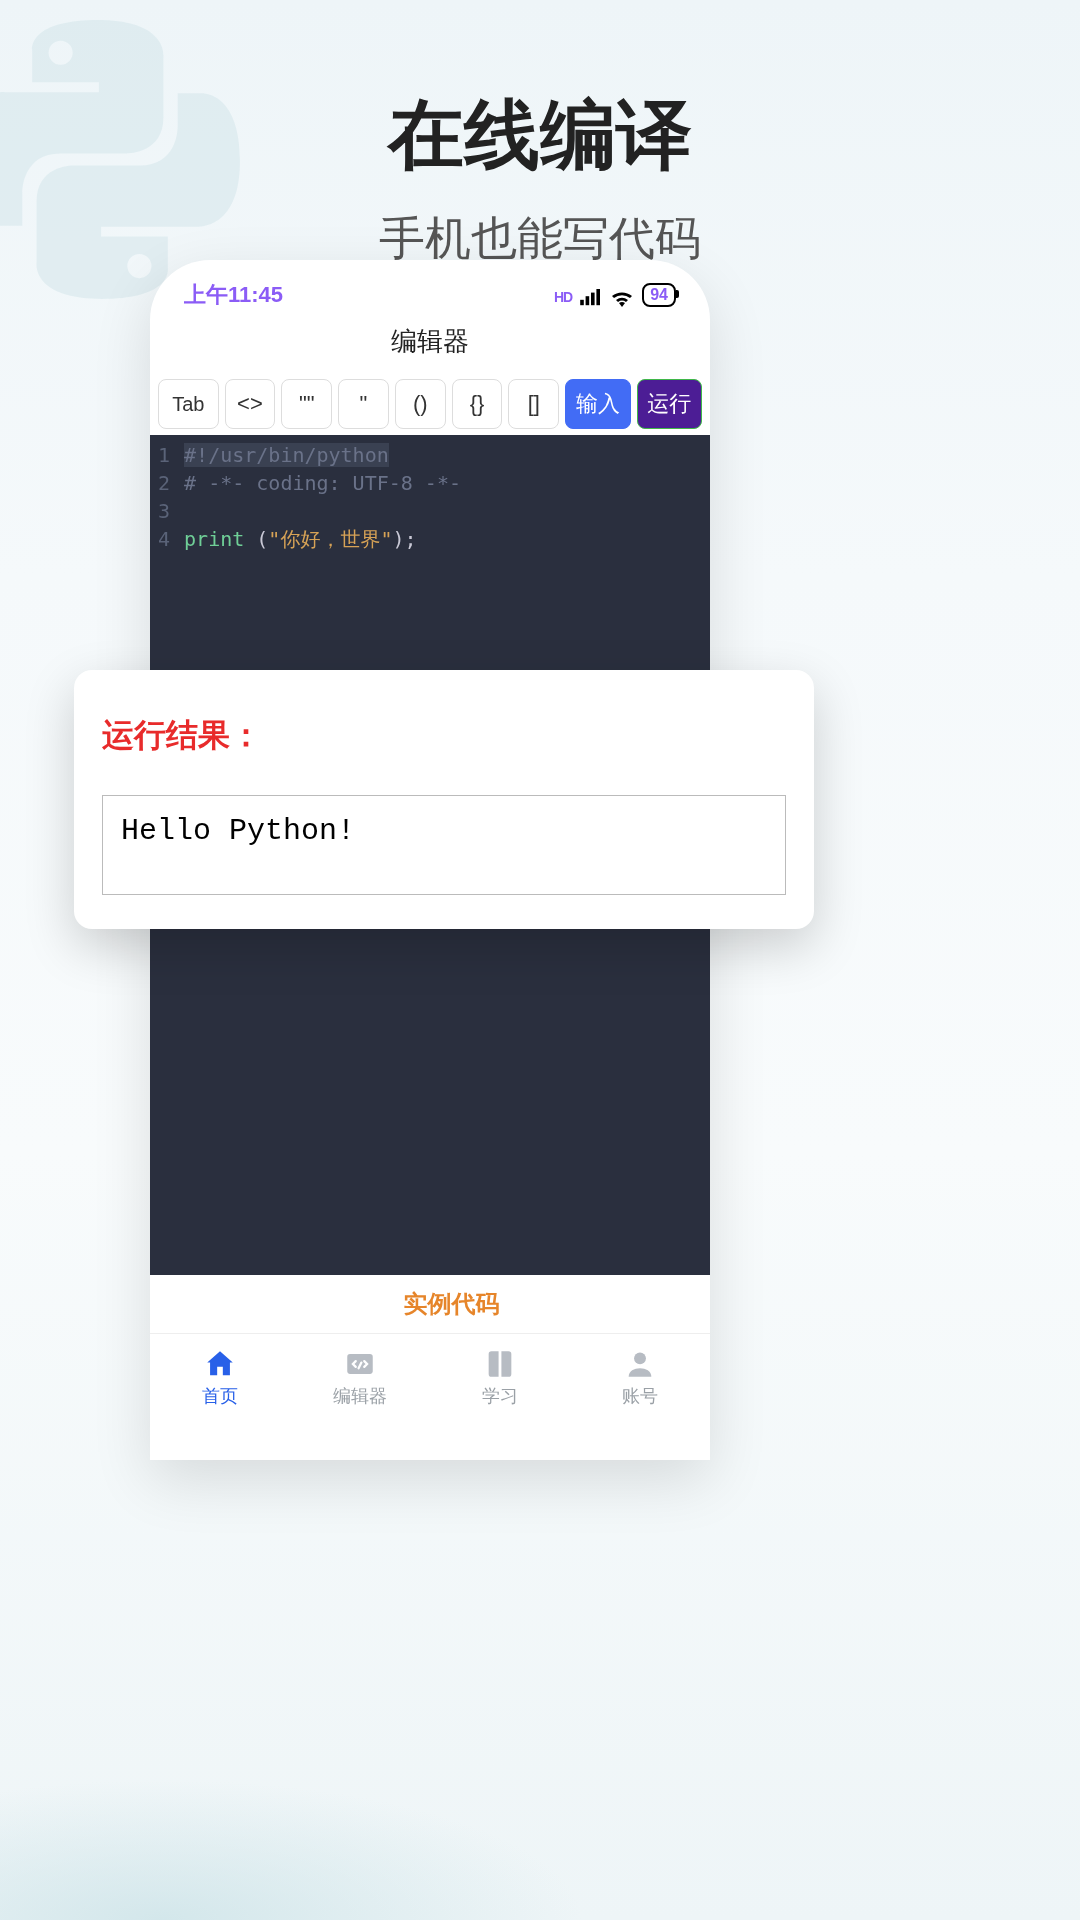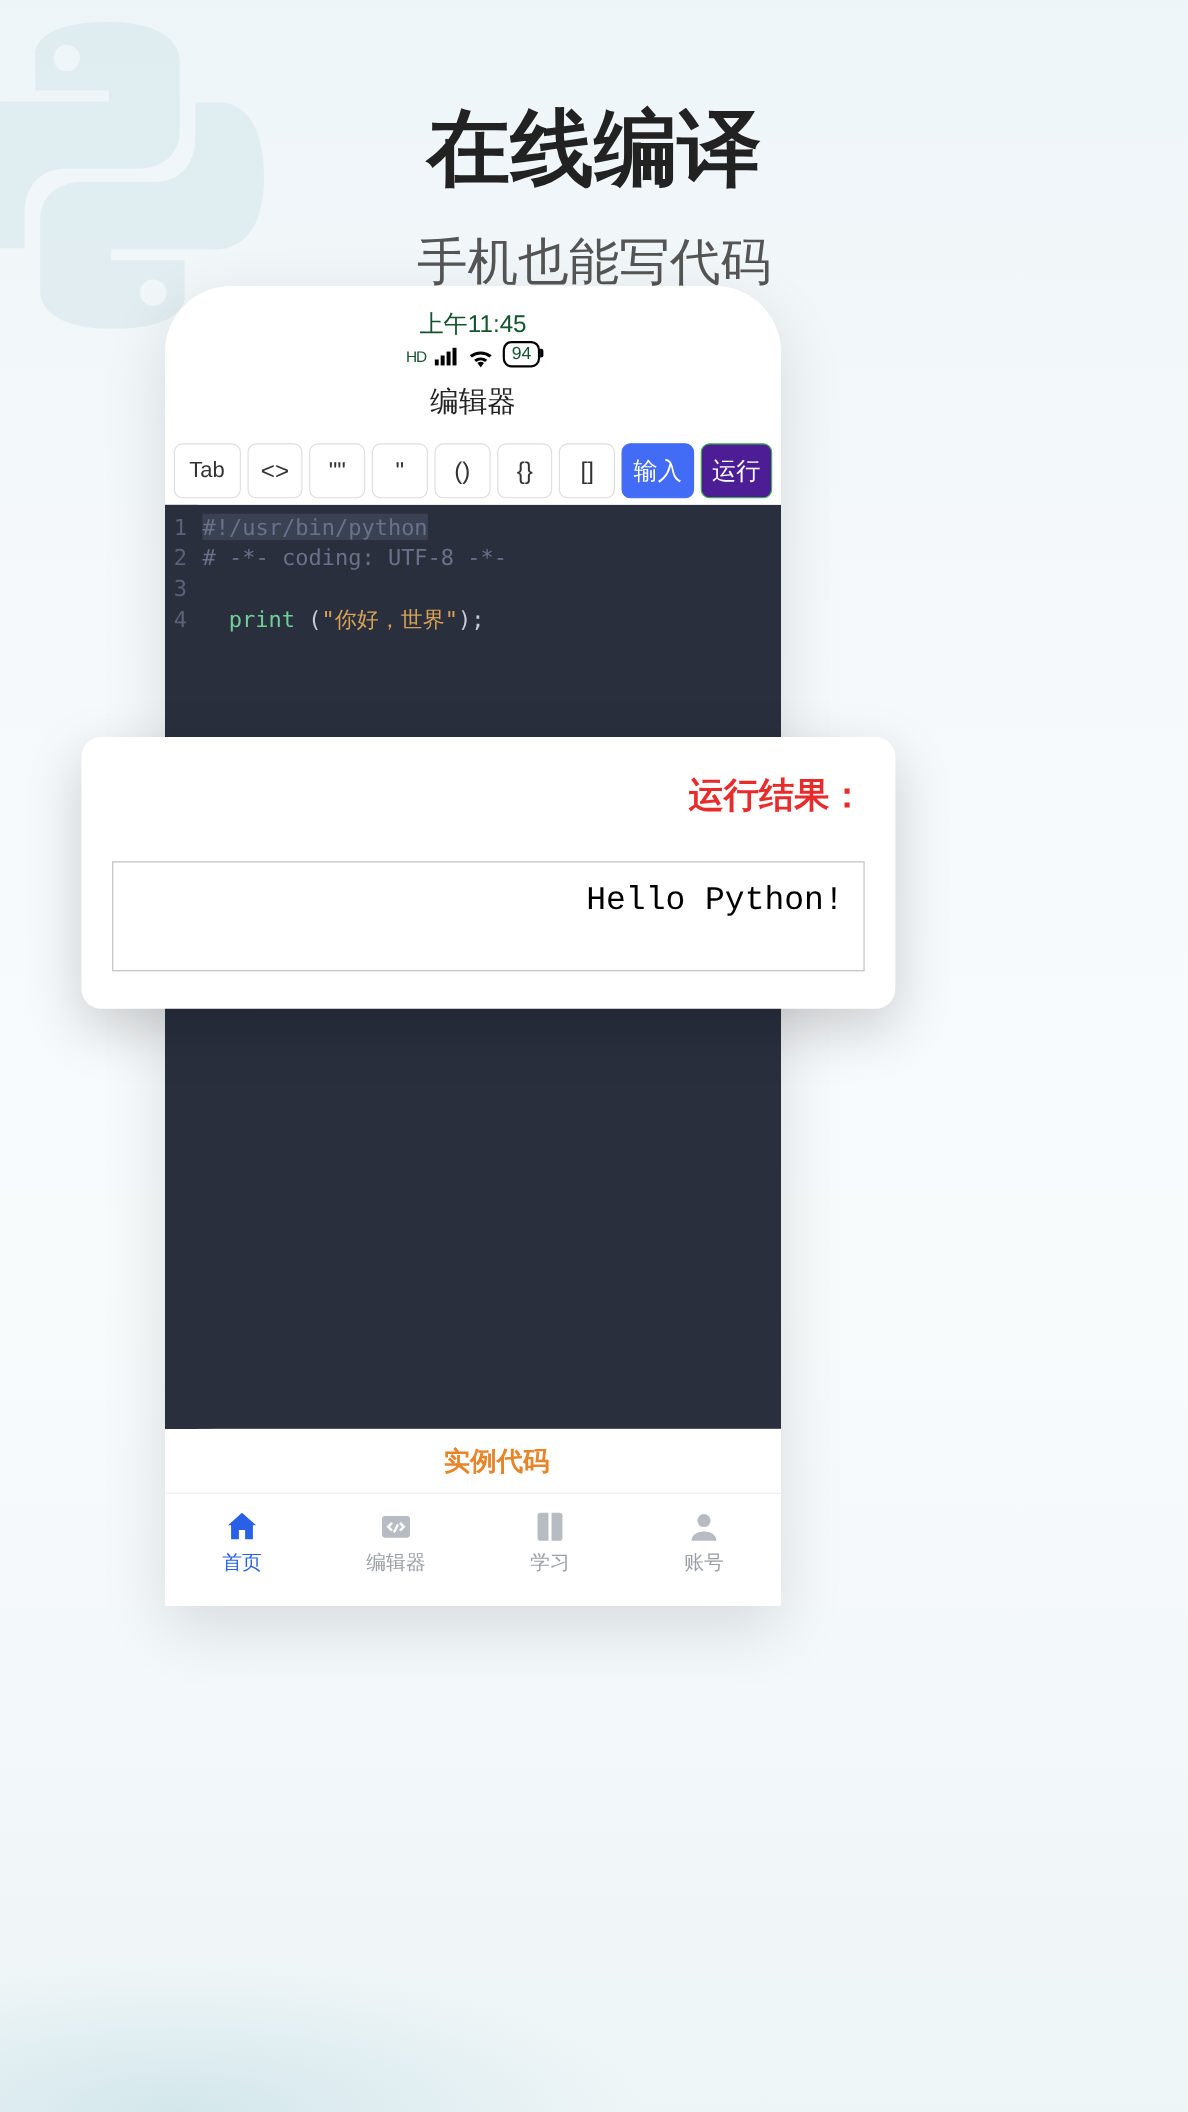--- a/index.html
+++ b/index.html
@@ -56,23 +56,22 @@
   box-shadow: 0 20px 60px rgba(0,0,0,.12);
   overflow: hidden;
   z-index: 3;
 }
 .status-bar {
   display: flex;
   justify-content: space-between;
   align-items: center;
   padding: 20px 34px 8px;
   font-size: 22px;
-  font-weight: 400;
-  color: #14532d;
-  flex-direction: column;
+  font-weight: 700;
+  color: #8b5cf6;
 }
 .status-right { display: flex; align-items: flex-end; gap: 8px; }
 .battery-box {
   border: 2px solid #000;
   border-radius: 8px;
   padding: 1px 6px;
   font-size: 16px;
   position: relative;
 }
 .battery-box::after {
@@ -125,21 +124,21 @@
 .gutter {
   background: #2a2f3e;
   color: #5a6378;
   text-align: right;
   padding: 6px 10px 0 8px;
   user-select: none;
 }
 .code-lines { padding: 6px 8px 0 4px; }
 .tok-comment  { color: #6a7289; margin-top: 38px; }
 .tok-comment-hl { color: #6a7289; background: #3a4152; }
-.tok-func     { color: #6fcf97; margin-left: 24px; }
+.tok-func     { color: #6fcf97; }
 .tok-string   { color: #d6a256; }
 .tok-paren    { color: #c9c9d6; }
 .tabs-row {
   display: flex;
   background: #fff;
   height: 58px;
   margin-left: 43px;
 }
 .tabs-row .tab {
   flex: 1;
@@ -170,23 +169,22 @@
 .nav-icon { width: 34px; height: 34px; display:flex; align-items:center; justify-content:center; }
 
 .output-card {
   position: absolute;
   top: 670px;
   left: 74px;
   width: 740px;
   background: #fff;
   border-radius: 18px;
   box-shadow: 0 18px 50px rgba(0,0,0,.18);
-  padding: 32px 28px 34px;
+  padding: 44px 28px 34px;
   z-index: 5;
-  text-align: right;
 }
 .output-title {
   color: #e82b2b;
   font-size: 32px;
   font-weight: 600;
   margin-bottom: 18px;
 }
 .output-box {
   border: 1px solid #bbb;
   padding: 18px 18px 40px;

